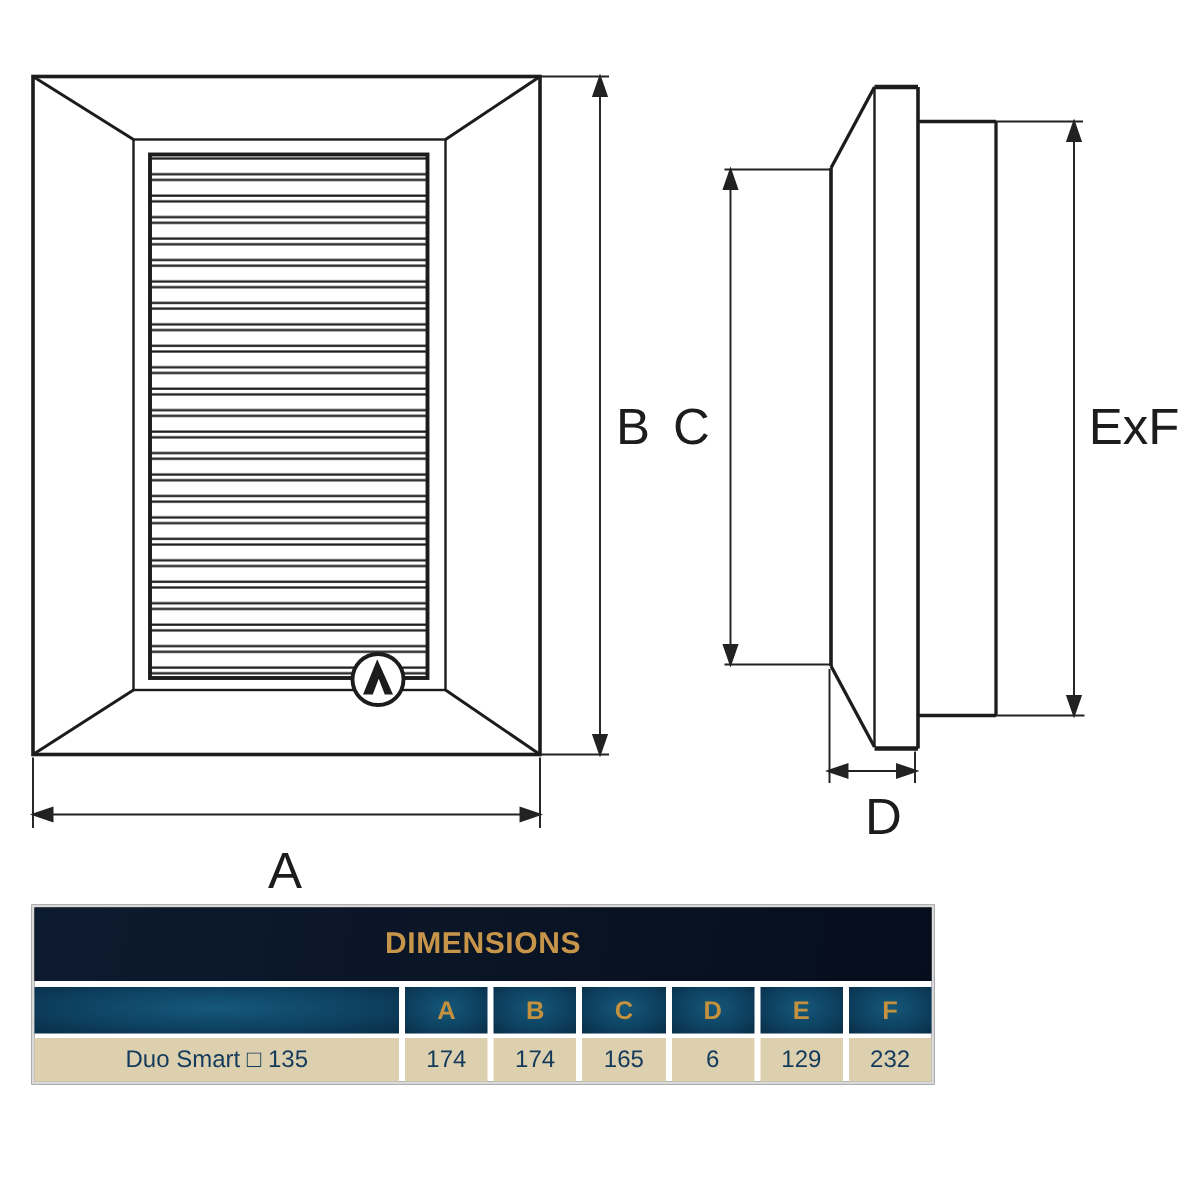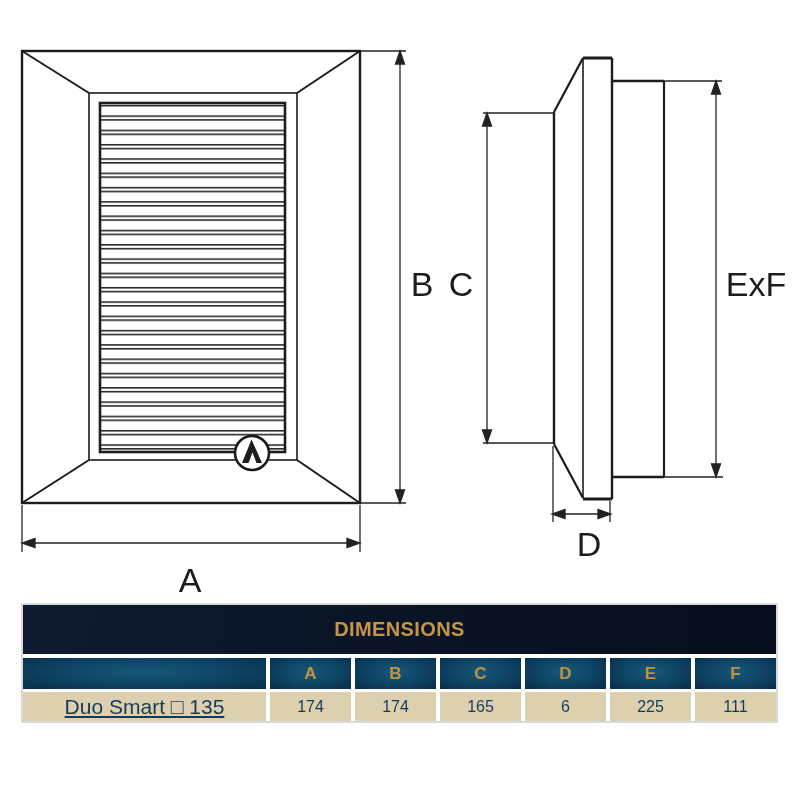--- a/index.html
+++ b/index.html
@@ -8,21 +8,21 @@
     font-family:"Liberation Sans",sans-serif;
     overflow:hidden;
   }
   svg{position:absolute;left:0;top:0;}
   .dim-label{
     font-family:"Liberation Sans",sans-serif;
     font-size:34px;fill:#1c1c1c;
   }
   
   .dim-table{
-    position:absolute;left:21px;top:603px;width:757px;
+    position:absolute;left:21px;top:603px;width:602px;
     border:2px solid #d9d9d9;background:#000000;box-sizing:border-box;
   }
   .dim-table-title{
     height:49px;display:flex;align-items:center;justify-content:center;
     background:linear-gradient(100deg,#0d1b30 0%,#0a1526 45%,#060e1d 100%);
     color:#c6954a;font-weight:bold;font-size:20px;letter-spacing:.4px;
   }
   .dim-grid{
     display:grid;
     grid-template-columns:243px repeat(6,1fr);
@@ -32,21 +32,21 @@
   }
   .col-head{
     height:31px;display:flex;align-items:center;justify-content:center;
     background:radial-gradient(ellipse at 50% 45%,#15587a 0%,#0e4262 55%,#092e48 100%);
     color:#c4913f;font-weight:bold;font-size:17px;
   }
   .cell{
     height:29px;display:flex;align-items:center;justify-content:center;
     background:#ddd0ae;color:#133a5b;font-size:16px;
   }
-  .cell.name{font-size:21px;text-decoration:underline;}
+  .cell.name{font-size:16px;}
 </style>
 </head>
 <body>
 
 <svg width="800" height="600" viewBox="0 0 800 600">
   <defs>
     <pattern id="louverP" patternUnits="userSpaceOnUse" width="12" height="14.3">
       <rect x="0" y="1" width="12" height="1.5" fill="#1c1c1c"></rect>
       <rect x="0" y="4.8" width="12" height="1.5" fill="#1c1c1c"></rect>
     </pattern>
@@ -131,16 +131,16 @@
     <div class="col-head">C</div>
     <div class="col-head">D</div>
     <div class="col-head">E</div>
     <div class="col-head">F</div>
 
     <div class="cell name">Duo Smart □ 135</div>
     <div class="cell">174</div>
     <div class="cell">174</div>
     <div class="cell">165</div>
     <div class="cell">6</div>
-    <div class="cell">225</div>
-    <div class="cell">111</div>
+    <div class="cell">129</div>
+    <div class="cell">232</div>
   </div>
 </div>
 
 </body></html>

